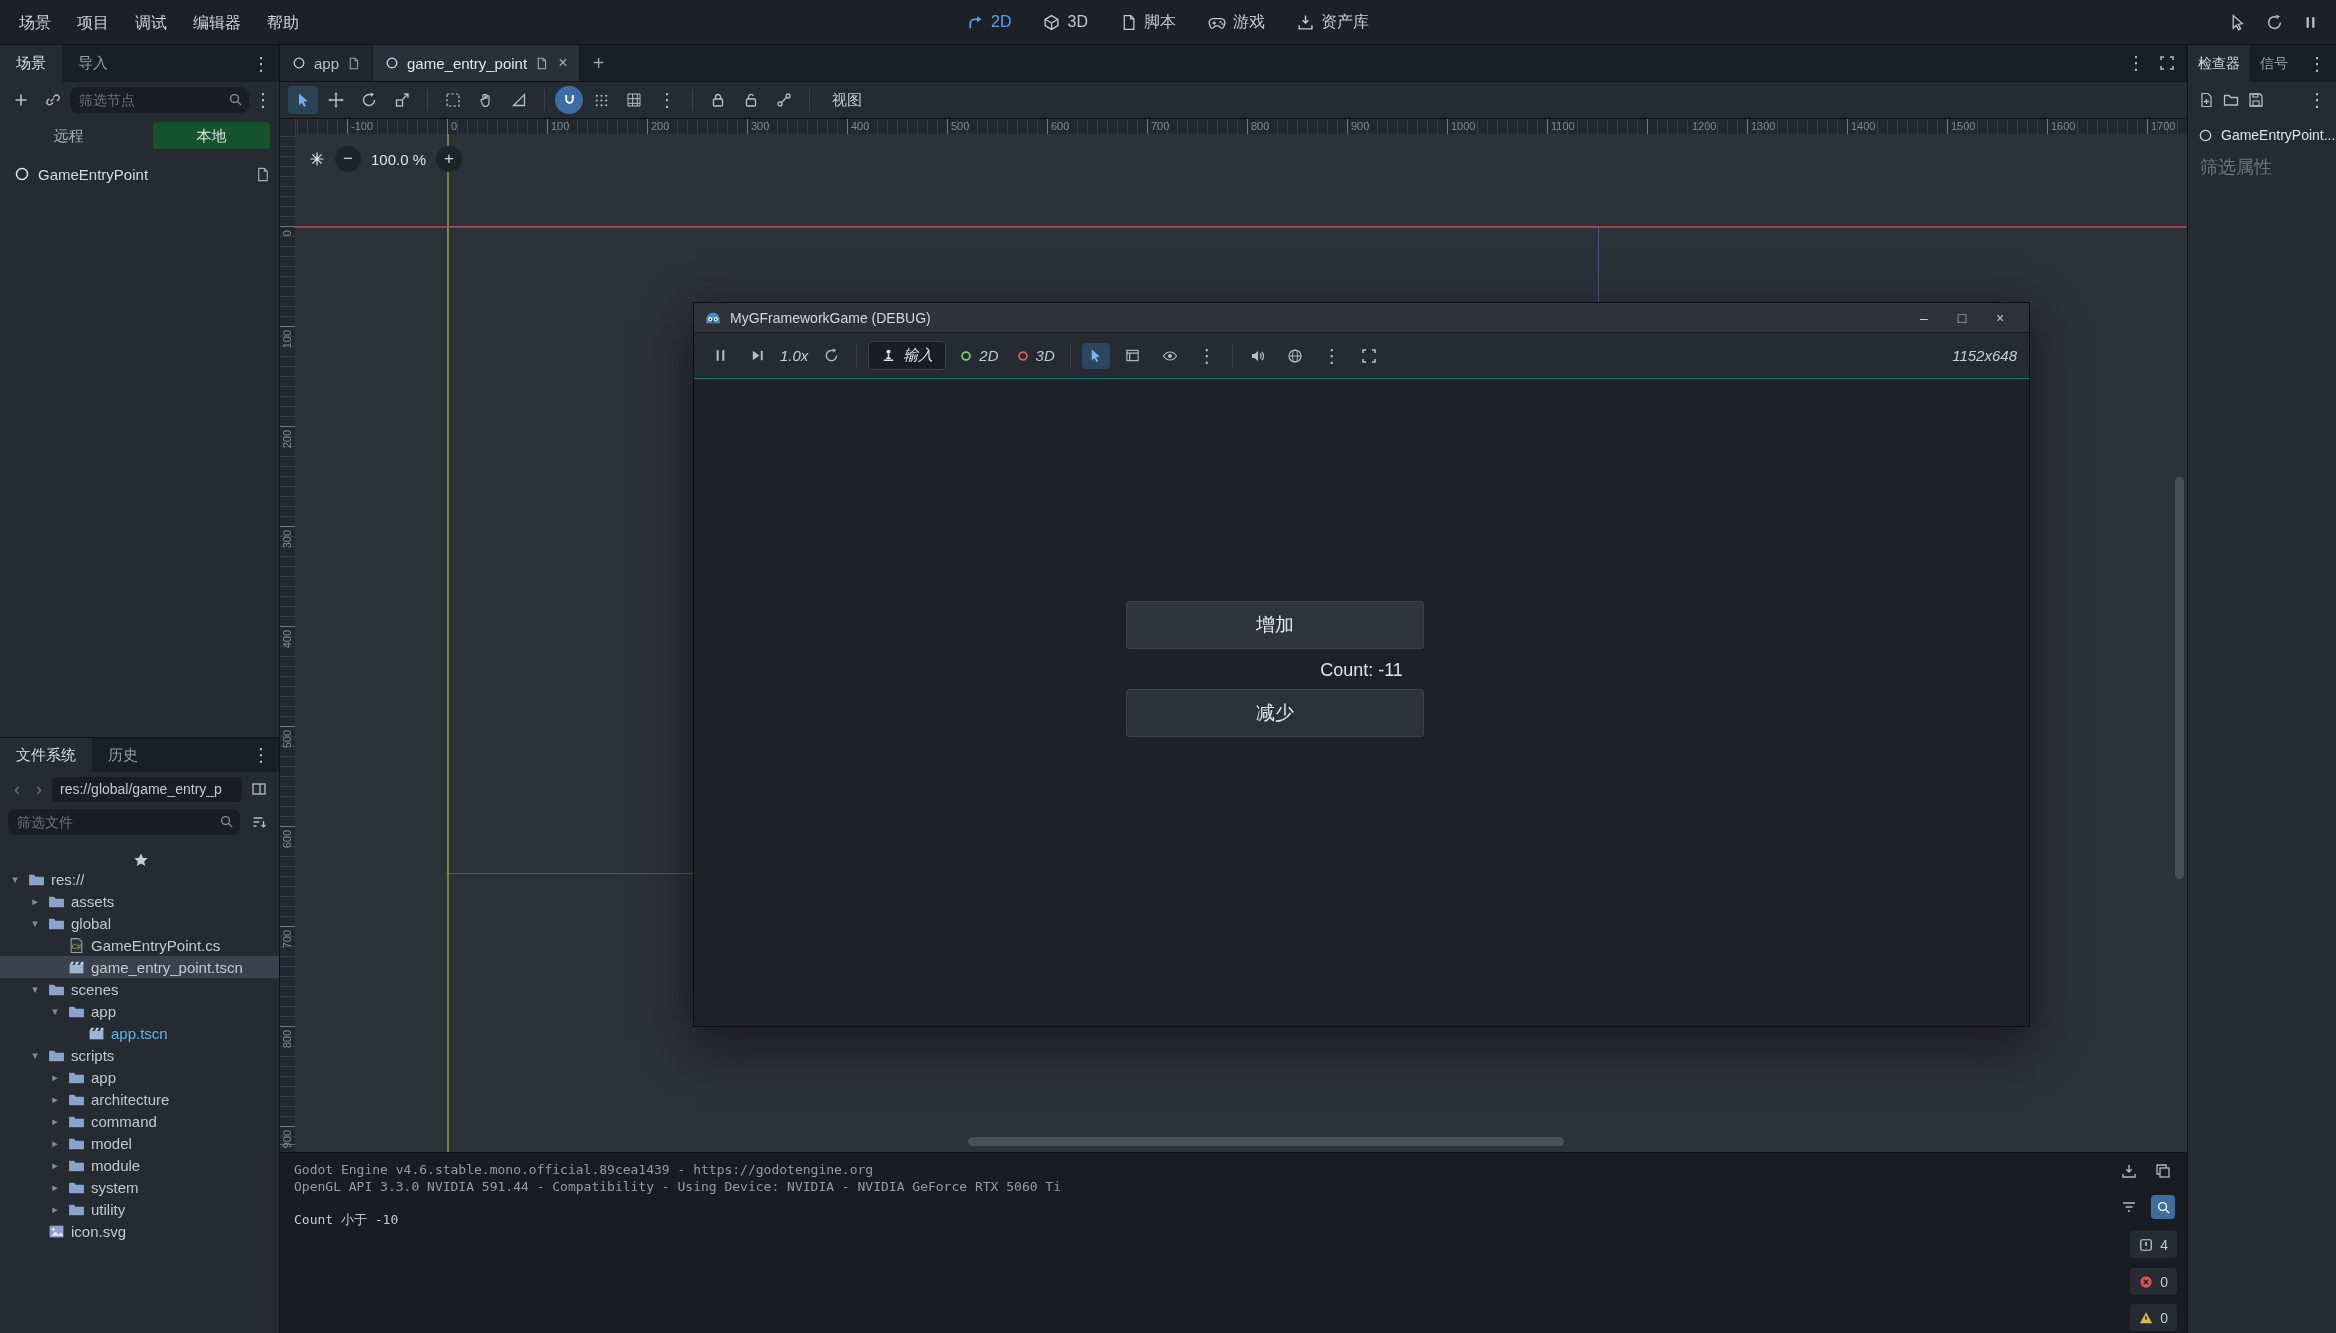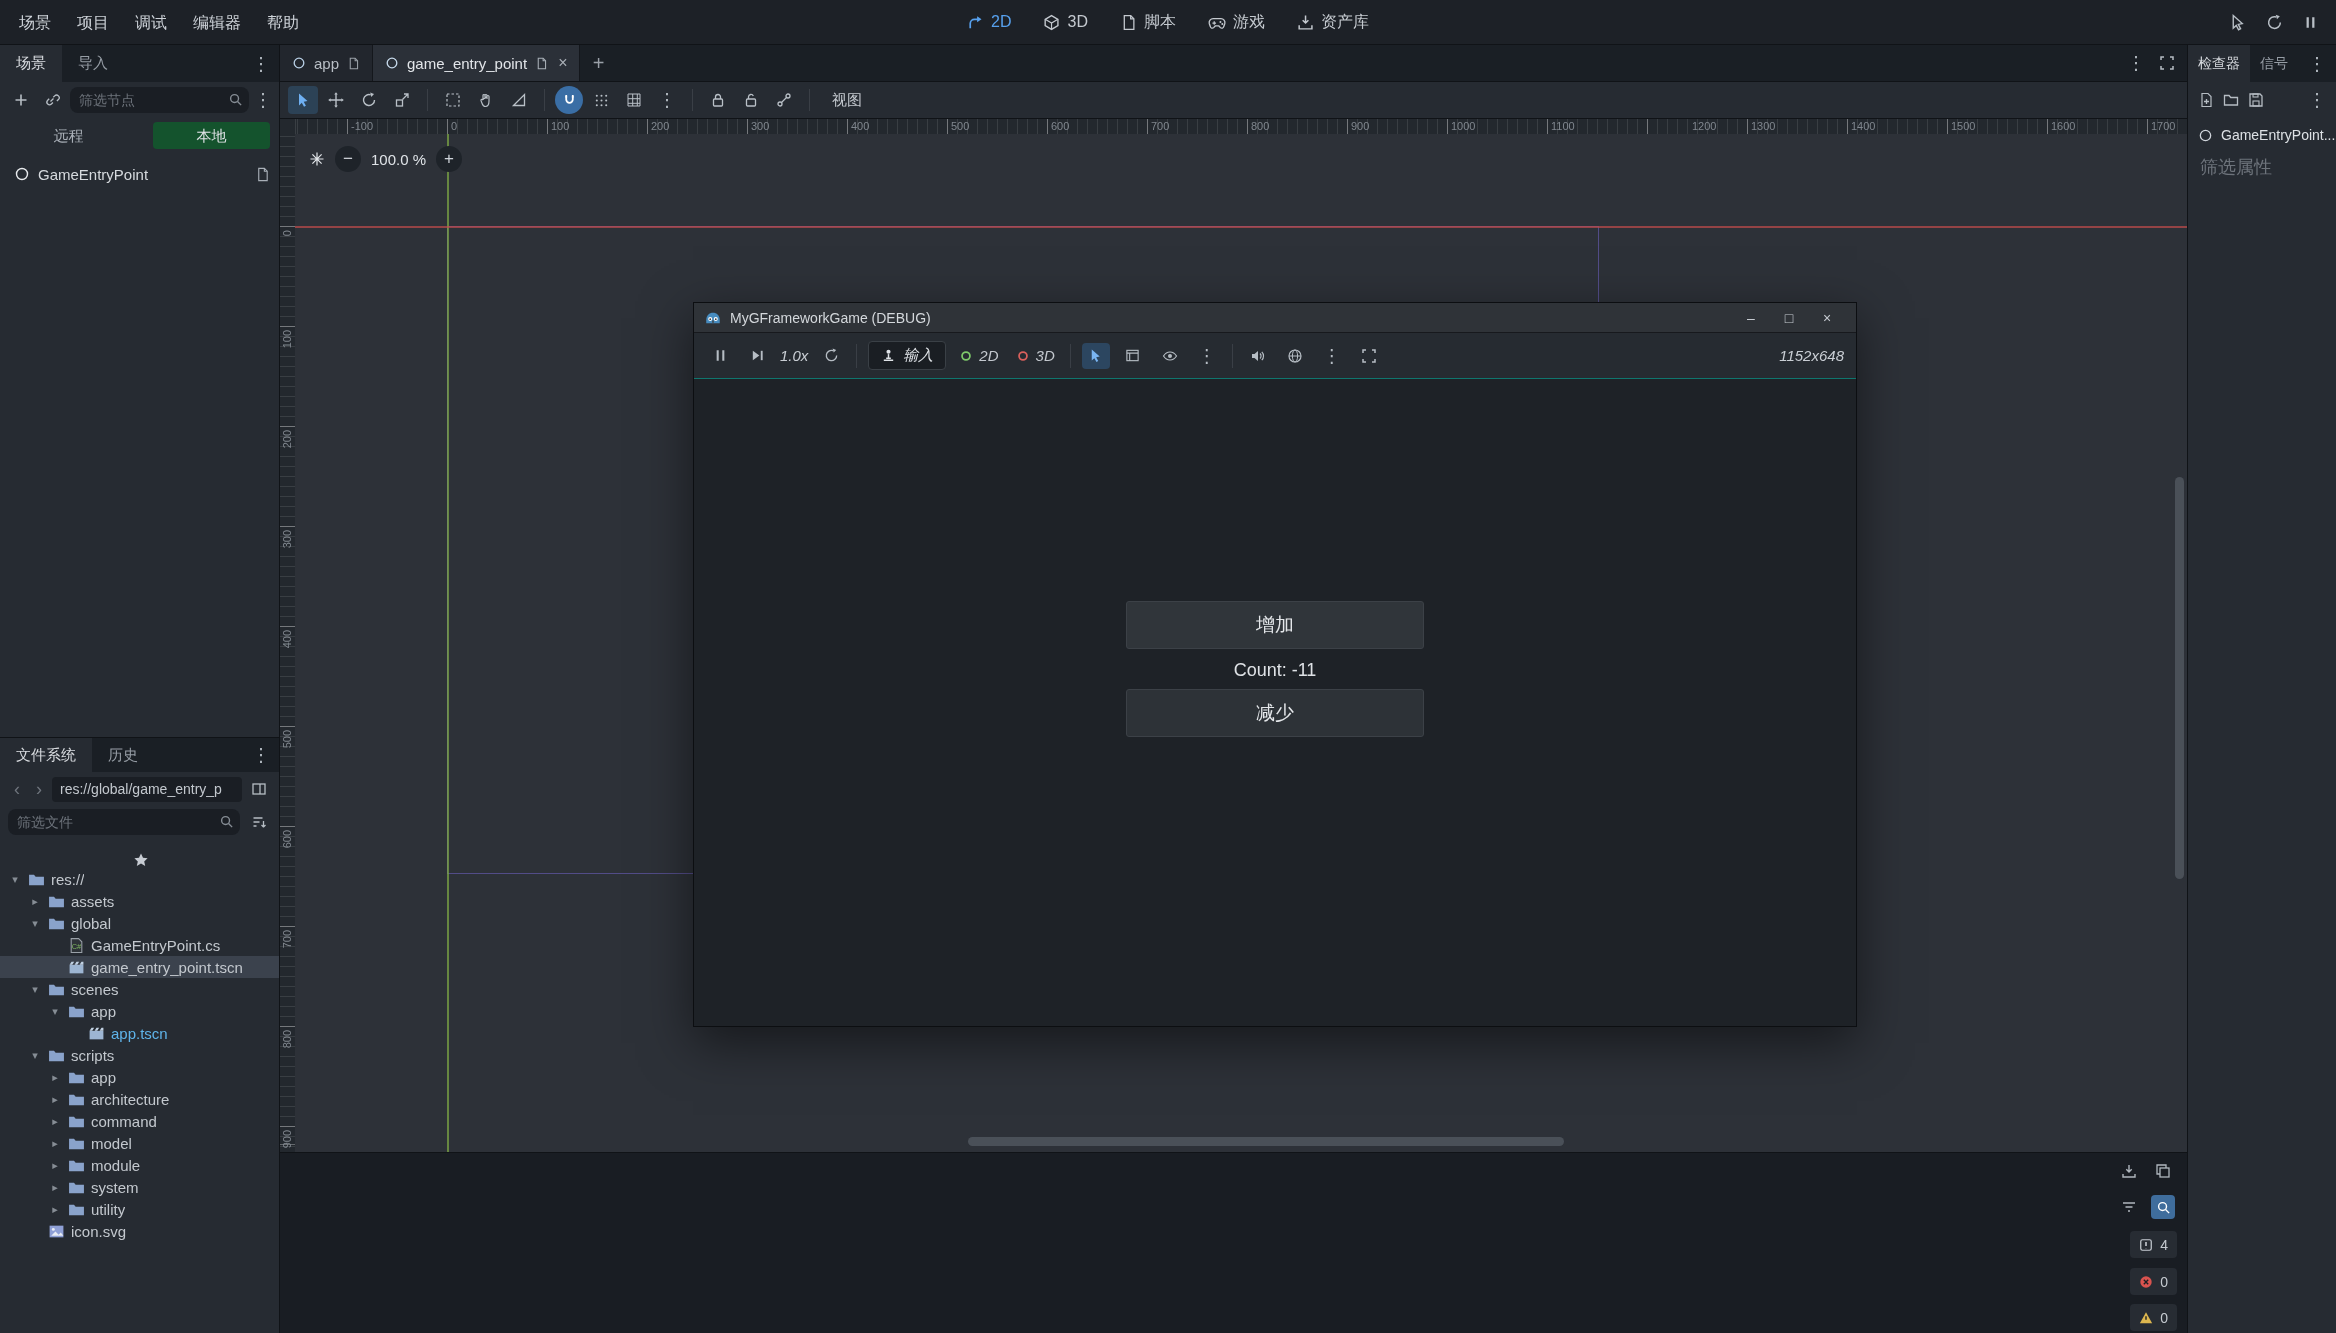--- a/index.html
+++ b/index.html
@@ -85,21 +85,21 @@
   .vprect{position:absolute;left:152px;top:92px;width:1152px;height:648px;border:1px solid rgba(128,110,235,.45);}
   .axis-y{position:absolute;left:152px;top:0;bottom:0;width:2px;background:rgba(128,172,70,.7);}
   .axis-x{position:absolute;top:92px;left:0;right:0;height:2px;background:rgba(192,75,75,.7);}
   .zoomctl{position:absolute;left:14px;top:12px;display:flex;align-items:center;gap:10px;color:#d6dade;z-index:3;}
   .zbtn{width:26px;height:26px;border-radius:50%;background:#1e2329;display:flex;align-items:center;justify-content:center;font-size:17px;color:#cfd4da;}
   .zlabel{font-size:15px;color:#dfe3e7;}
   .hscroll{position:absolute;left:673px;bottom:6px;width:596px;height:9px;border-radius:5px;background:#4a5058;z-index:4;}
   .vscroll{position:absolute;right:3px;top:343px;width:9px;height:402px;border-radius:5px;background:#4a5058;z-index:4;}
 
   
-  .gwin{position:absolute;left:398px;top:168px;width:1164px;height:725px;background:#1e2227;border:1px solid #0c0e11;box-shadow:0 16px 48px rgba(0,0,0,.5);z-index:5;}
+  .gwin{position:absolute;left:398px;top:168px;width:1337px;height:725px;background:#1e2227;border:1px solid #0c0e11;box-shadow:0 16px 48px rgba(0,0,0,.5);z-index:5;}
   .gtitle{position:absolute;left:0;right:0;top:0;height:30px;background:#2f3338;display:flex;align-items:center;gap:8px;padding:0 10px;border-bottom:1px solid #17191d;}
   .gtitle .tl{font-size:14px;color:#d4d8dc;}
   .gwbtns{margin-left:auto;display:flex;}
   .gwb{width:38px;height:30px;display:flex;align-items:center;justify-content:center;color:#c6cbd1;font-size:14px;}
   .gtoolbar{position:absolute;left:0;right:0;top:30px;height:46px;background:#262b31;border-bottom:1px solid #0f766e;display:flex;align-items:center;gap:9px;padding:0 12px;color:#b6bdc4;font-style:italic;}
   .gtxt{font-size:15px;color:#c9ced4;}
   .ginput{display:flex;align-items:center;gap:7px;padding:4px 12px;background:#1a1e23;border:1px solid #3a4046;border-radius:4px;font-size:15px;color:#dfe3e7;}
   .gmode{display:flex;align-items:center;gap:6px;font-size:15px;color:#c3c8ce;padding:0 4px;}
   .gsep{width:1px;height:24px;background:#3a3f46;margin:0 2px;flex:none;}
   .gicon{width:28px;height:26px;display:flex;align-items:center;justify-content:center;border-radius:4px;flex:none;}
@@ -772,20 +772,21 @@
         <div class="gcount">Count: -11</div>
         <div class="gbtn b2">减少</div>
       </div>
 
       <div class="hscroll"></div>
       <div class="vscroll"></div>
     </div>
   </div>
 
   <div class="bottom">
+    <div class="outlines"><div class="oline dim">Godot Engine v4.6.stable.mono.official.89cea1439 - https://godotengine.org</div><div class="oline dim">OpenGL API 3.3.0 NVIDIA 591.44 - Compatibility - Using Device: NVIDIA - NVIDIA GeForce RTX 5060 Ti</div><div class="oline">&nbsp;</div><div class="oline">Count 小于 -10</div></div>
     <div class="octl r1">
       <span class="oicon">
           <svg class="ic" width="16" height="16" viewBox="0 0 16 16">
             <path d="M8 2v7M5.3 6.3L8 9l2.7-2.7" fill="none" stroke="currentColor" stroke-width="1.4"></path>
             <path d="M2 11v3h12v-3" fill="none" stroke="currentColor" stroke-width="1.4"></path>
           </svg>
         </span>
       <span class="oicon">
           <svg class="ic" width="16" height="16" viewBox="0 0 16 16">
             <rect x="5" y="5" width="9" height="9" fill="none" stroke="currentColor" stroke-width="1.3"></rect>

